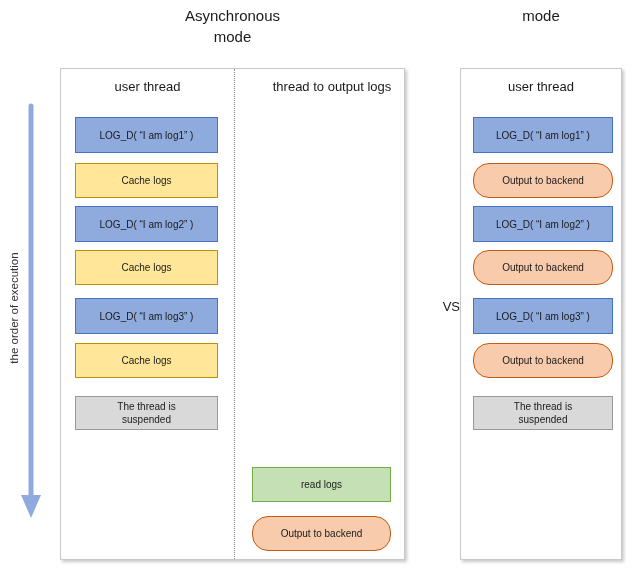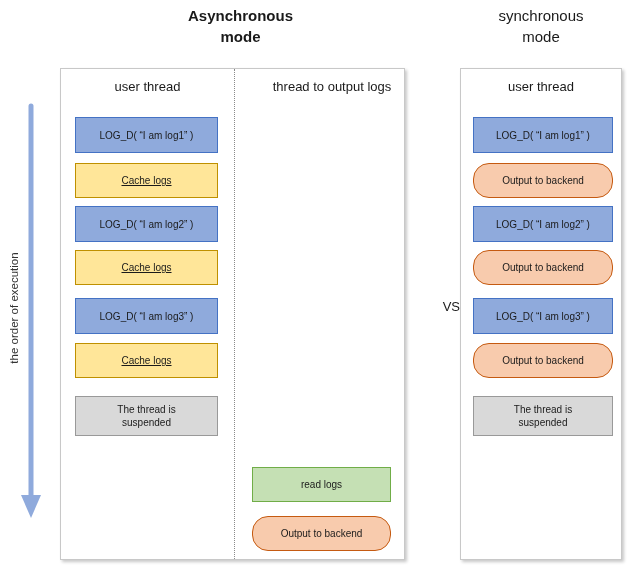--- a/index.html
+++ b/index.html
@@ -17,21 +17,21 @@
     color:var(--text);
     overflow:hidden;
   }
   .canvas { position:relative; width:635px; height:573px; }
 
   .mode-title {
     position:absolute; top:5px;
     font-size:15px; line-height:21px; text-align:center;
     color:#1a1a1a;
   }
-  #async-title { left:68px; width:345px;font-weight:bold; }
+  #async-title { left:60px; width:345px; }
   #sync-title  { left:460px; width:162px; }
 
   .panel {
     position:absolute; top:68px; height:492px;
     background:#ffffff;
     border:1px solid var(--panel-border);
     box-shadow:2px 2px 3px rgba(0,0,0,0.22);
     box-sizing:border-box;
     padding-left:41px;
   }
@@ -58,24 +58,24 @@
     text-align:center;
     font-size:10px; line-height:13px;
     border:1px solid; box-sizing:border-box;
     height:35px;
   }
   .col1 { left:14px;  width:143px; }
   .col2 { left:191px; width:139px; }
   .rcol { left:12px;  width:140px; }
 
   .node.blue   { background:var(--blue-fill);   border-color:var(--blue-border);   height:36px; }
-  .node.yellow { background:var(--yellow-fill); border-color:var(--yellow-border);text-decoration:underline; }
+  .node.yellow { background:var(--yellow-fill); border-color:var(--yellow-border); }
   .node.orange { background:var(--orange-fill); border-color:var(--orange-border);border-radius:16px; }
   .node.green  { background:var(--green-fill);  border-color:var(--green-border);  }
-  .node.gray   { background:var(--gray-fill);   border-color:var(--gray-border);   height:40px; padding:0 26px; }
+  .node.gray   { background:var(--gray-fill);   border-color:var(--gray-border);   height:34px; padding:0 26px; }
 
   .vs {
     position:absolute; left:403px; top:299px; width:57px;
     text-align:right; font-size:13px; color:#1a1a1a;
   }
 
   .exec-arrow { position:absolute; left:17px; top:98px; }
   .exec-arrow line    { stroke:var(--arrow); stroke-width:5; stroke-linecap:round; }
   .exec-arrow polygon { fill:var(--arrow); }
 
@@ -89,21 +89,20 @@
 </head>
 <body>
 
 <div class="canvas">
 
   <div class="mode-title" id="async-title">
     <div>Asynchronous</div>
     <div>mode</div>
   </div>
   <div class="mode-title" id="sync-title">
-    <div>synchronous</div>
     <div>mode</div>
   </div>
 
   <svg class="exec-arrow" width="28" height="424">
     <line x1="14" y1="8" x2="14" y2="399"></line>
     <polygon points="4,397 24,397 14,420"></polygon>
   </svg>
   <div class="axis-label">the order of execution</div>
 
   <div class="panel" id="async-panel">

